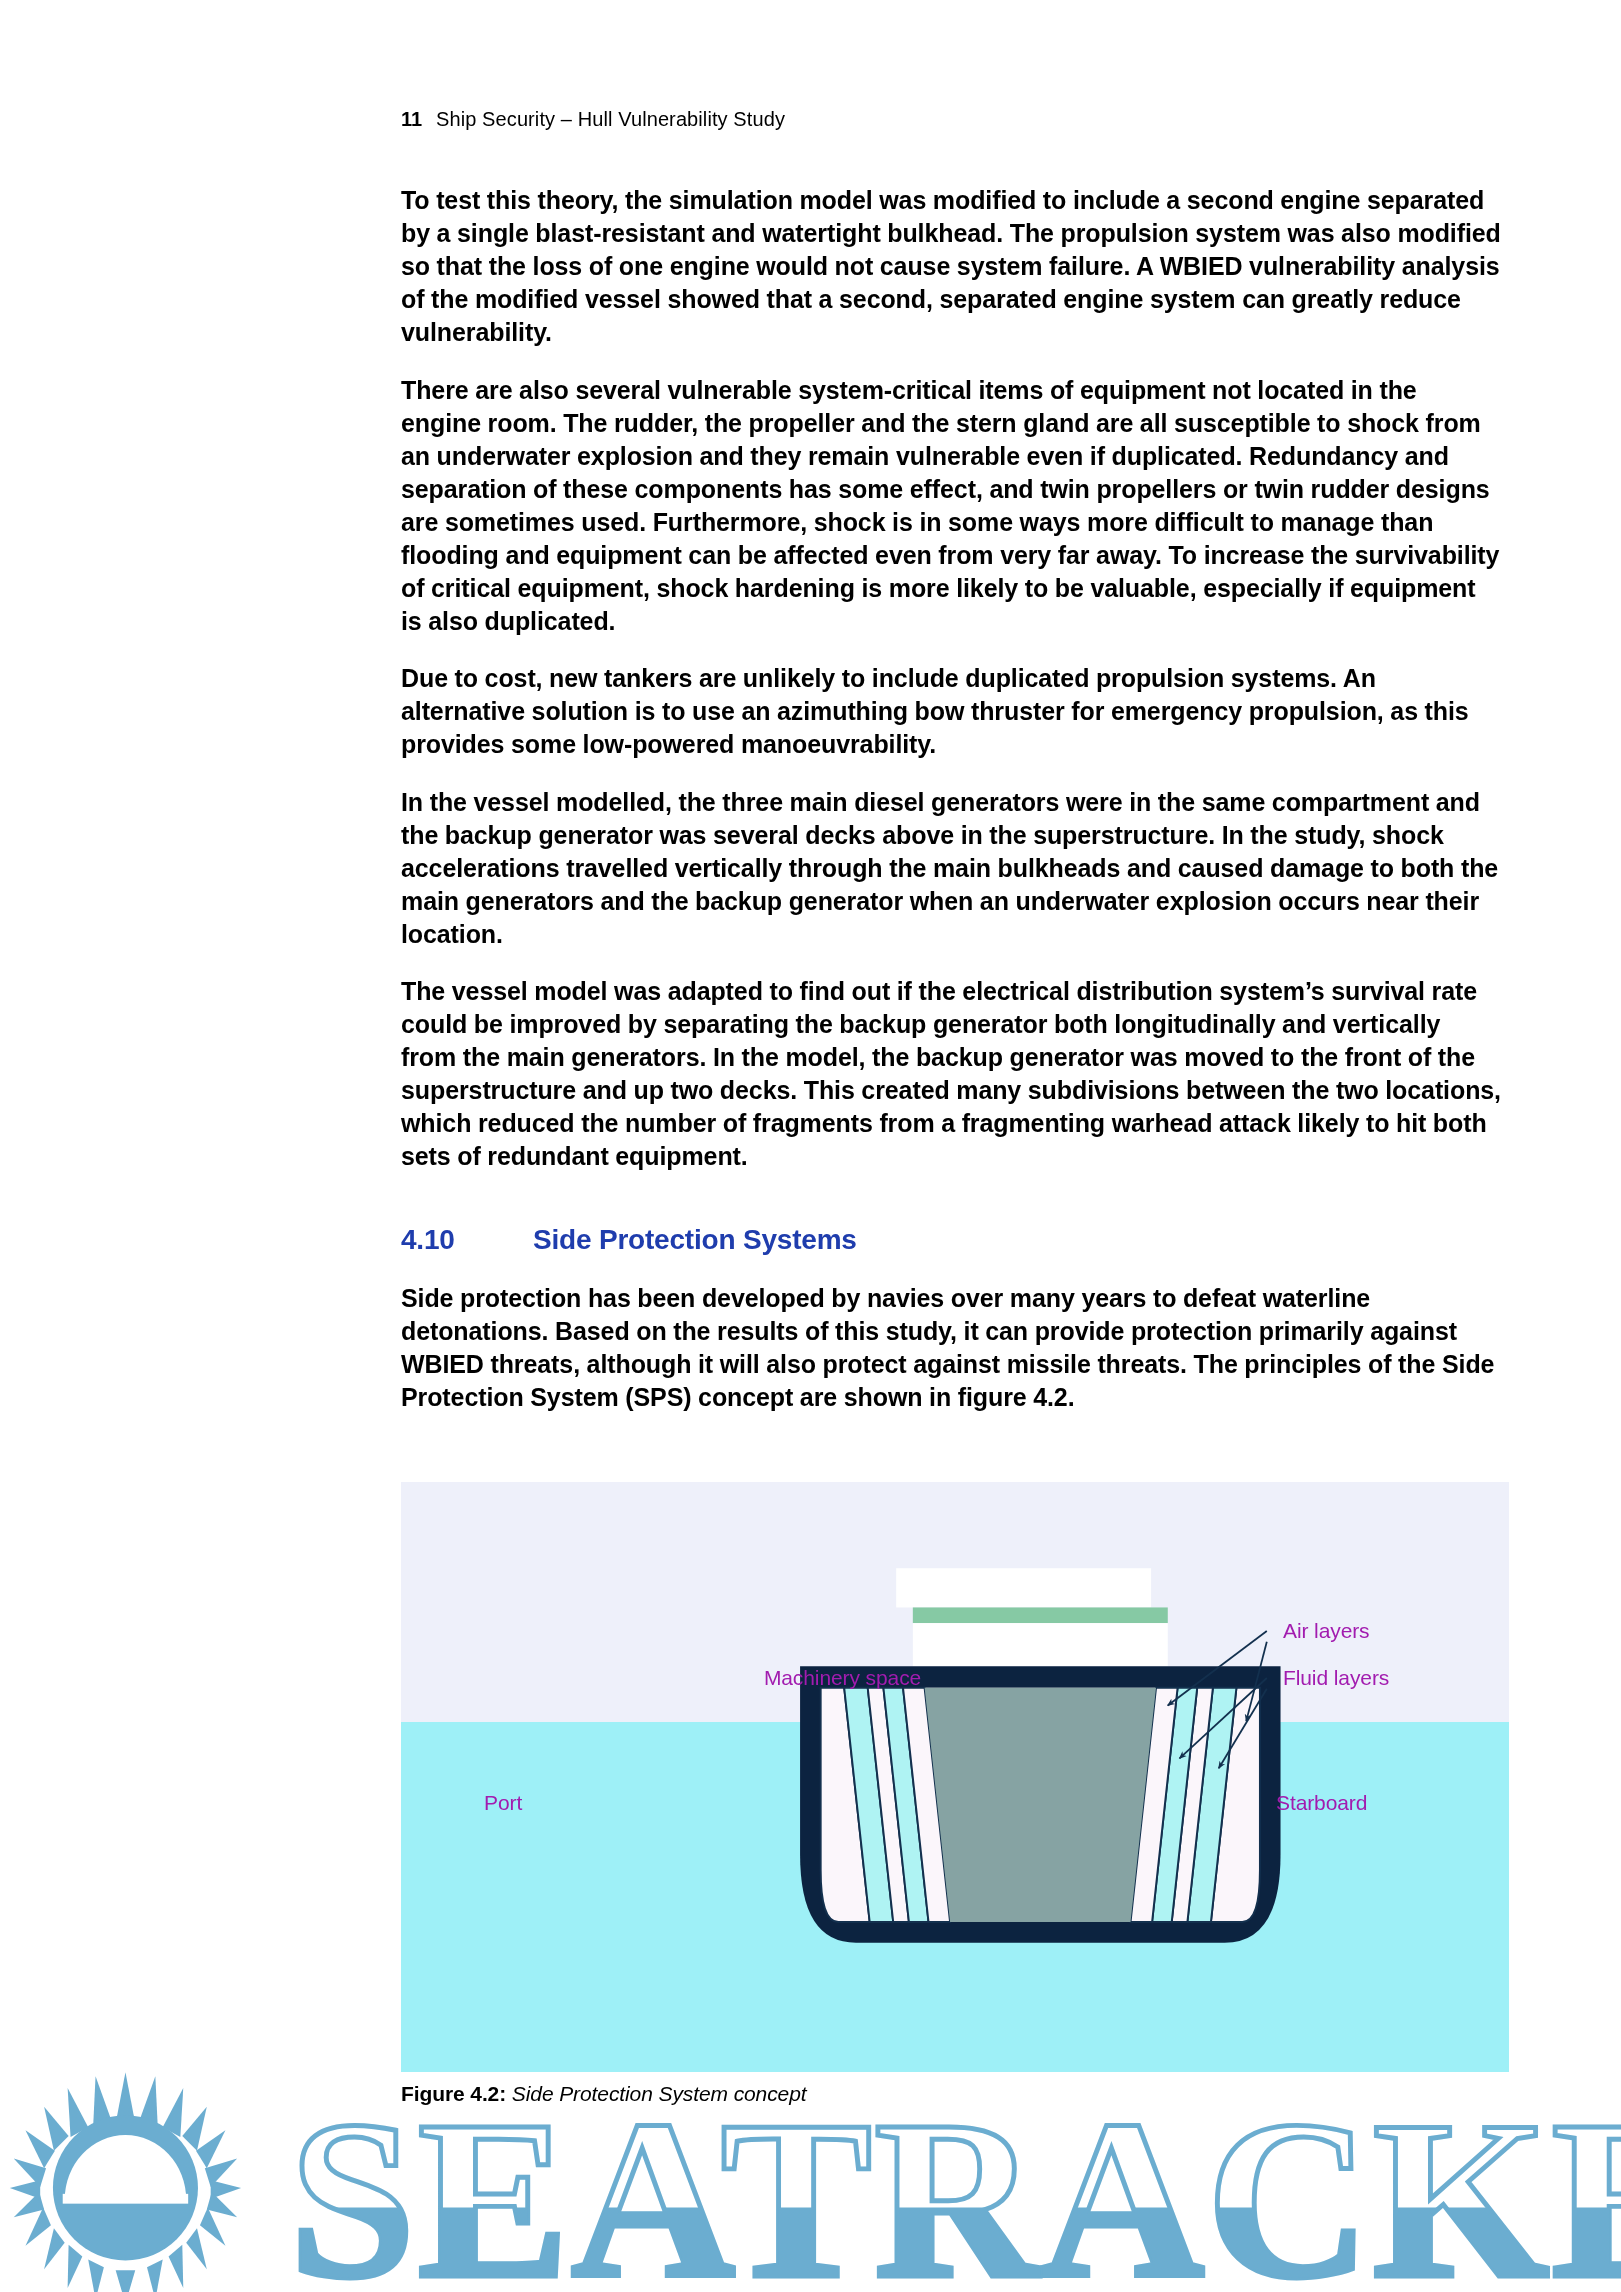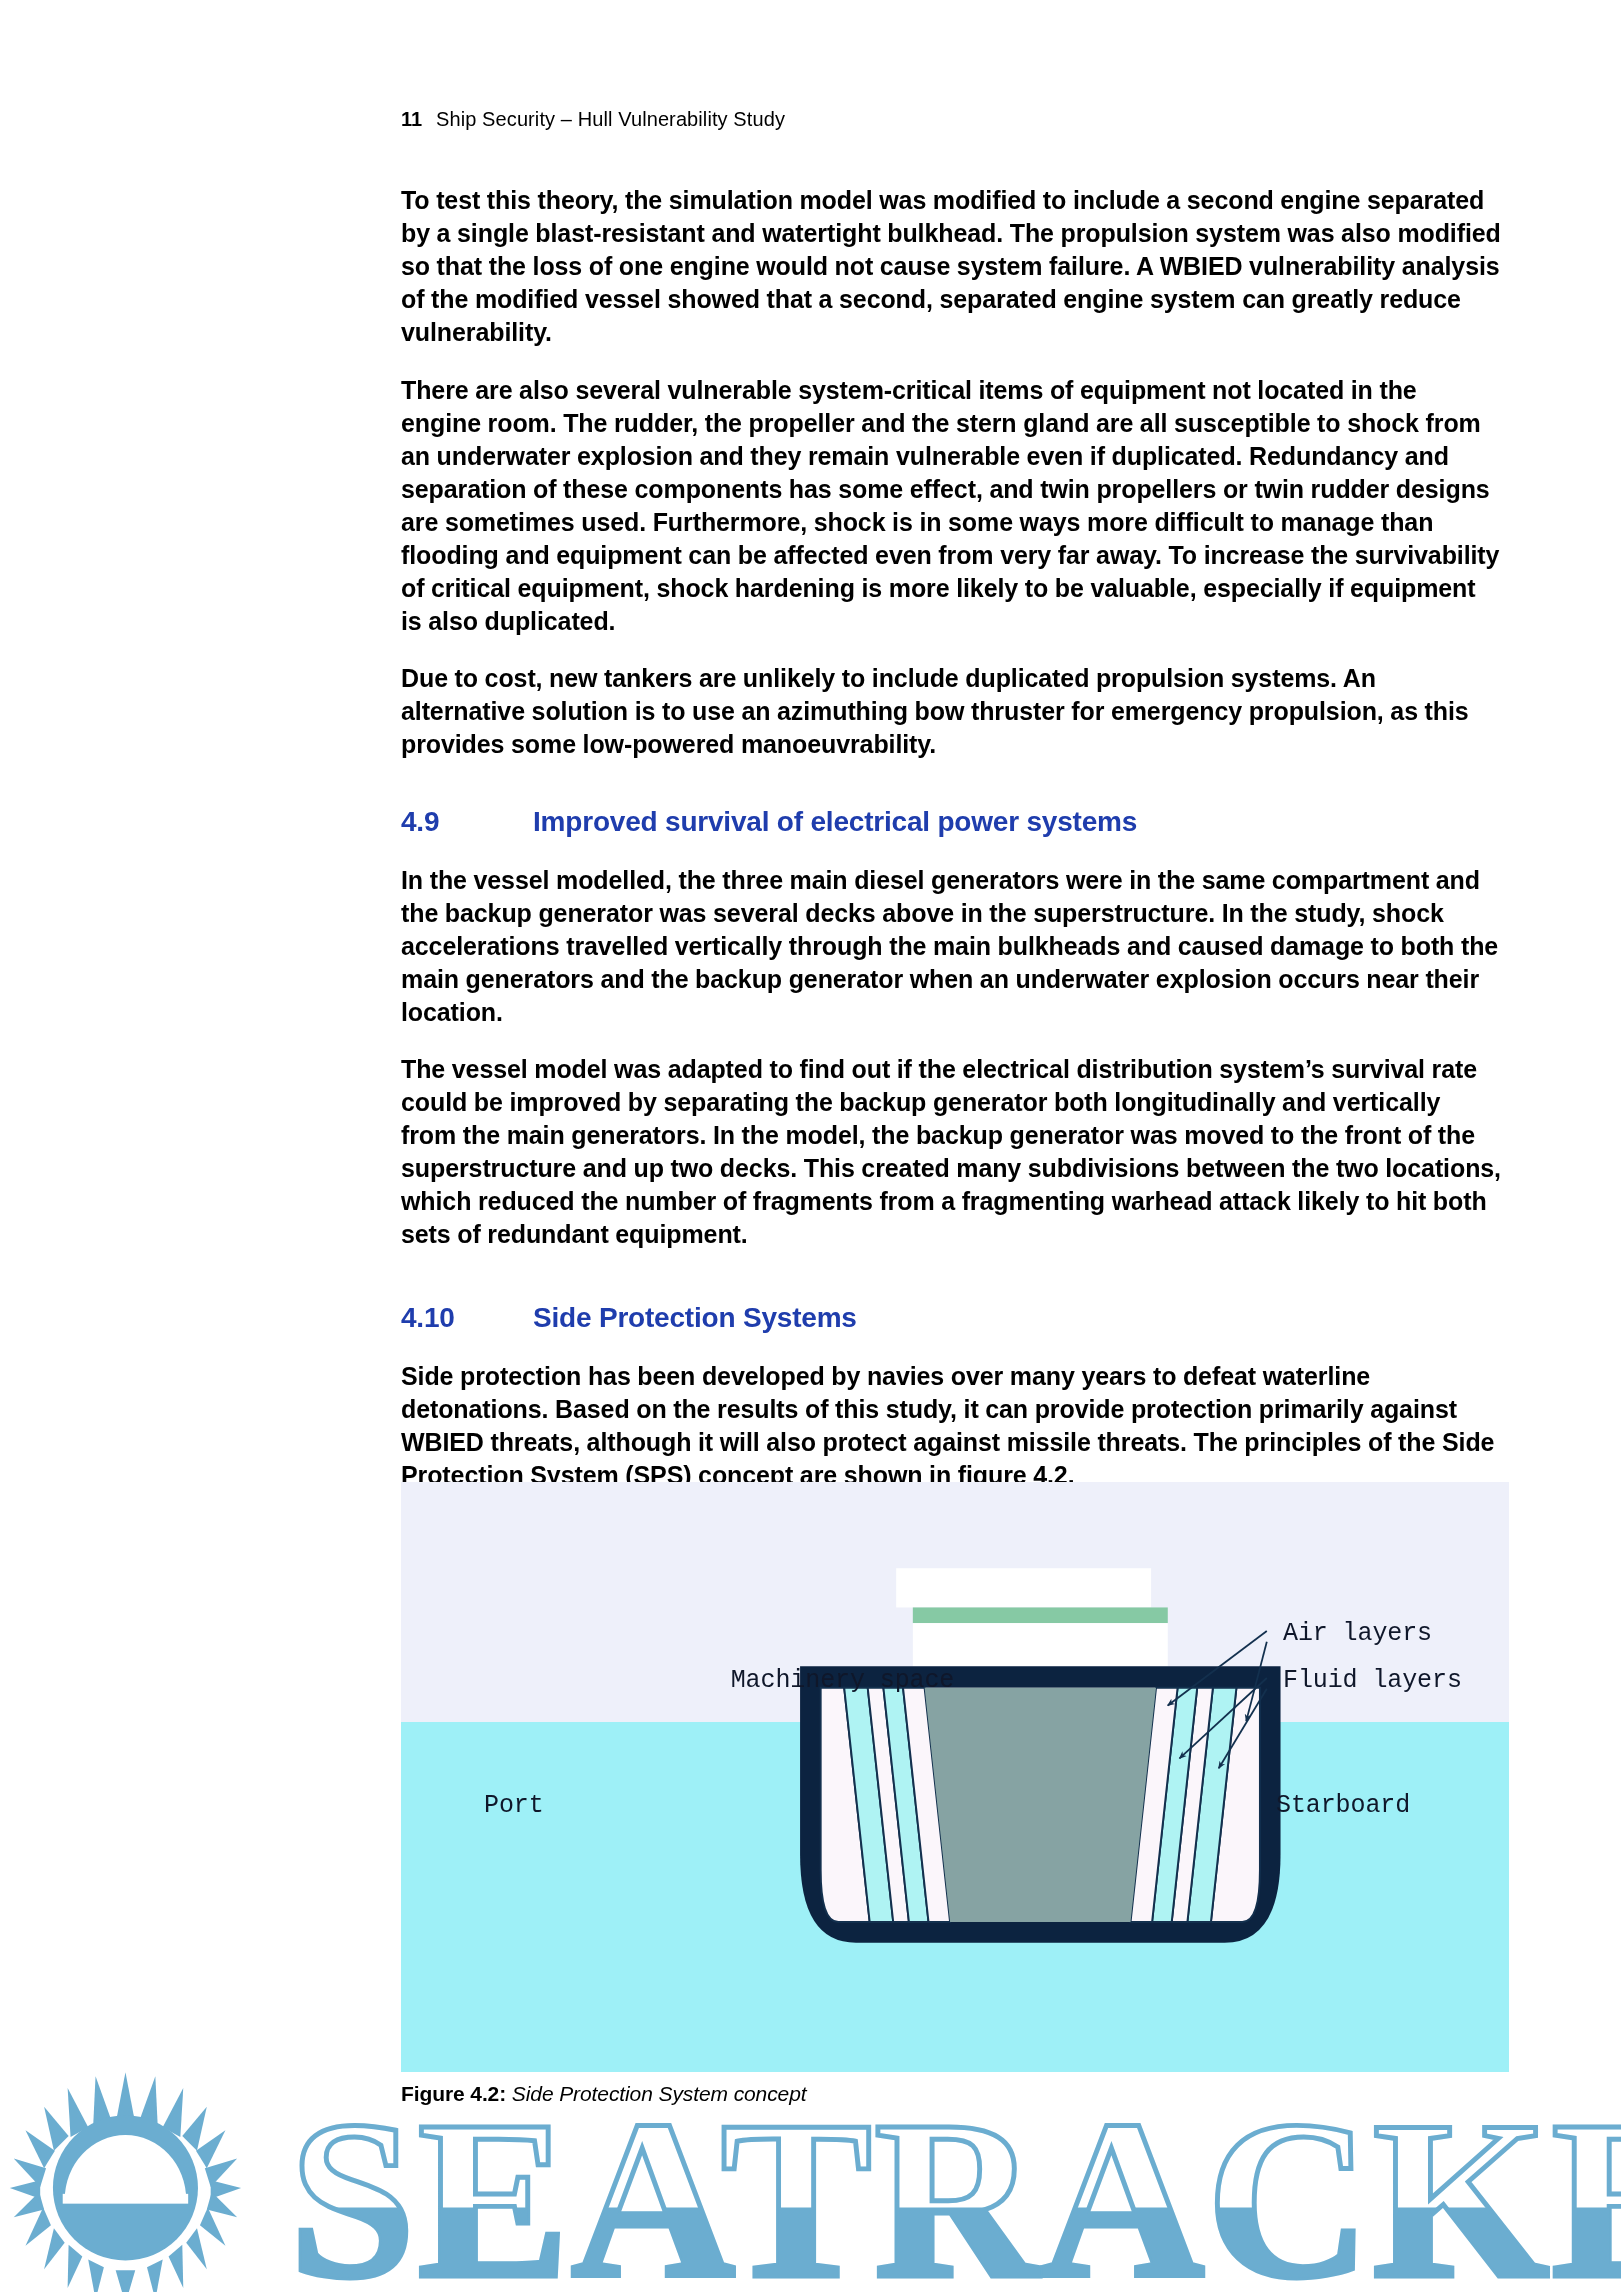--- a/index.html
+++ b/index.html
@@ -102,25 +102,24 @@
     background: #9EF0F7;
   }
   .fig-svg {
     position: absolute;
     left: 0; top: 0;
     width: 1108px;
     height: 590px;
   }
   .fig-label {
     position: absolute;
-    font-size: 25px;
-    color: #0f172a;
+    font-size: 21px;
+    color: #a21caf;
     letter-spacing: -0.1px;
     white-space: nowrap;
-    font-family: Liberation Mono, monospace;
   }
   .lbl-machinery { left: 265px; top: 184px; width: 353px; text-align: center; }
   .lbl-air       { left: 882px; top: 137px; }
   .lbl-fluid     { left: 882px; top: 184px; }
   .lbl-port      { left: 83px;  top: 309px; }
   .lbl-starboard { left: 875px; top: 309px; }
 
   
   .caption {
     position: absolute;
@@ -153,24 +152,20 @@
   <div class="content">
 
     <div class="runhead">
       <span class="pageno">11</span><span class="rhtitle">Ship Security – Hull Vulnerability Study</span>
     </div>
 
     <p class="body">To test this theory, the simulation model was modified to include a second engine separated by a single blast-resistant and watertight bulkhead. The propulsion system was also modified so that the loss of one engine would not cause system failure. A WBIED vulnerability analysis of the modified vessel showed that a second, separated engine system can greatly reduce vulnerability.</p>
     <p class="body">There are also several vulnerable system-critical items of equipment not located in the engine room. The rudder, the propeller and the stern gland are all susceptible to shock from an underwater explosion and they remain vulnerable even if duplicated. Redundancy and separation of these components has some effect, and twin propellers or twin rudder designs are sometimes used. Furthermore, shock is in some ways more difficult to manage than flooding and equipment can be affected even from very far away. To increase the survivability of critical equipment, shock hardening is more likely to be valuable, especially if equipment is also duplicated.</p>
     <p class="body">Due to cost, new tankers are unlikely to include duplicated propulsion systems. An alternative solution is to use an azimuthing bow thruster for emergency propulsion, as this provides some low-powered manoeuvrability.</p>
 
-    <div class="heading">
-      <span class="num">4.9</span>
-      <span class="ttl">Improved survival of electrical power systems</span>
-    </div>
     <p class="body">In the vessel modelled, the three main diesel generators were in the same compartment and the backup generator was several decks above in the superstructure. In the study, shock accelerations travelled vertically through the main bulkheads and caused damage to both the main generators and the backup generator when an underwater explosion occurs near their location.</p>
     <p class="body">The vessel model was adapted to find out if the electrical distribution system’s survival rate could be improved by separating the backup generator both longitudinally and vertically from the main generators. In the model, the backup generator was moved to the front of the superstructure and up two decks. This created many subdivisions between the two locations, which reduced the number of fragments from a fragmenting warhead attack likely to hit both sets of redundant equipment.</p>
 
     <div class="heading h410">
       <span class="num">4.10</span>
       <span class="ttl">Side Protection Systems</span>
     </div>
     <p class="body">Side protection has been developed by navies over many years to defeat waterline detonations. Based on the results of this study, it can provide protection primarily against WBIED threats, although it will also protect against missile threats. The principles of the Side Protection System (SPS) concept are shown in figure 4.2.</p>
 
   </div>

